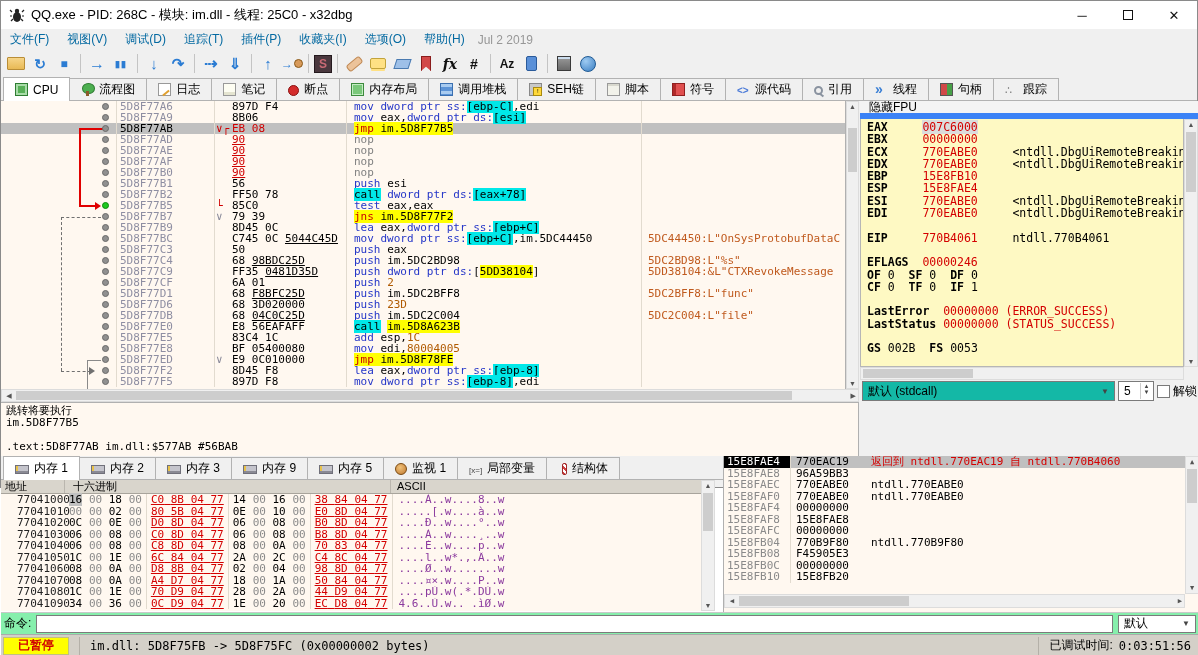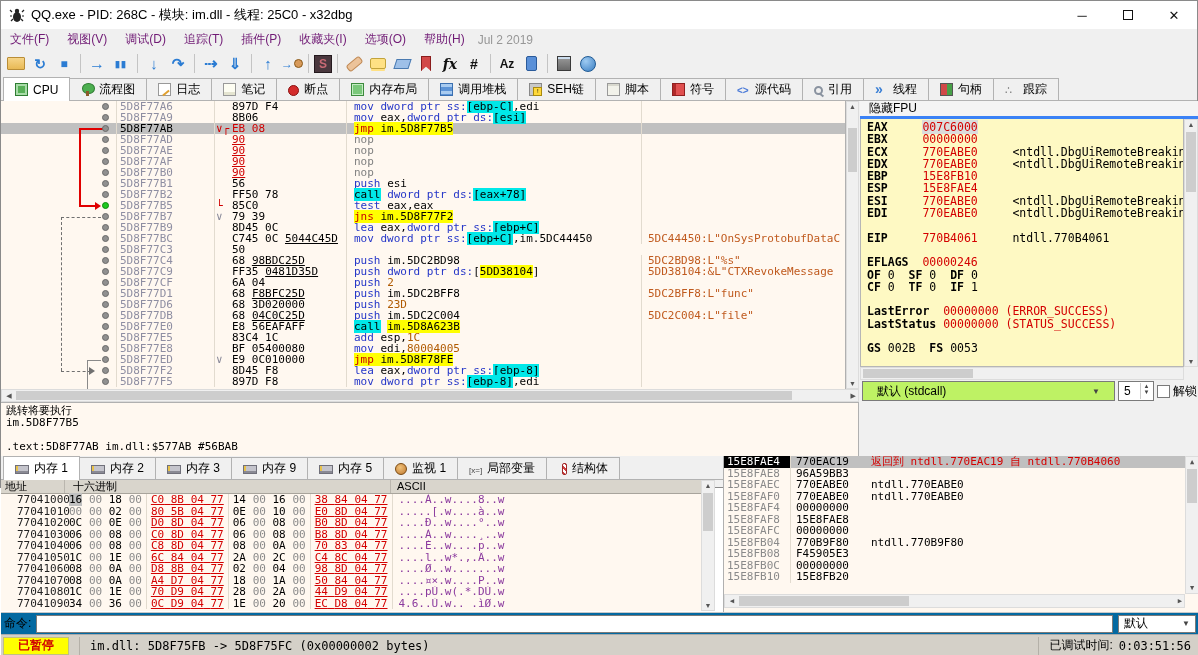--- a/index.html
+++ b/index.html
@@ -6,21 +6,21 @@
 body{width:1198px;height:655px;overflow:hidden;font-family:"Liberation Sans",sans-serif;background:#fff}
 .win{position:relative;width:1198px;height:488px;border:1px solid #8a8a8a;background:#f0f0f0}
 
 .titlebar{height:28px;background:#fff;display:flex;align-items:center;padding-left:8px;gap:6px}
 .title{font-size:13px;color:#000}
 .wctl{margin-left:auto;display:flex;height:28px}
 .wbtn{width:46px;display:flex;align-items:center;justify-content:center;font-size:13px;color:#111}
 .maxbox{width:10px;height:10px;border:1px solid #111}
 
 .menubar{height:21px;display:flex;align-items:center;background:#f0f0f0;font-size:12px}
-.mitem{padding:3px 9px;color:#701a75}
+.mitem{padding:3px 9px;color:#0369a1}
 .mdate{color:#979797;margin-left:4px}
 
 .toolbar{height:27px;display:flex;align-items:center;padding-left:4px;gap:2px;background:#f0f0f0}
 .tbi{width:22px;height:22px;display:flex;align-items:center;justify-content:center;position:relative;font-size:14px;color:#2b7cd3;font-weight:bold}
 .tsep{width:1px;height:19px;background:#c4c4c4;margin:0 3px}
 .tbi-open{}
 .tbi-open::before{content:"";width:16px;height:11px;background:linear-gradient(#f6d588,#e8b955);border:1px solid #b98d36;border-radius:1px}
 .tbi-restart::before{content:"\21BB"}
 .tbi-stop::before{content:"\25A0";font-size:12px}
 .tbi-run::before{content:"\2192";font-size:16px}
@@ -107,31 +107,31 @@
 .arrhead{width:0;height:0;border:4px solid transparent;border-left:6px solid #e00000;position:absolute}
 .arrhead.gray{border-left-color:#707070}
 
 .sb{position:absolute;background:#f0f0f0;border:1px solid #dcdcdc}
 .sb .thumb{position:absolute;background:#cdcdcd}
 .sb .ar{position:absolute;font-size:7px;color:#555;width:100%;text-align:center}
 .infobox{position:absolute;top:301px;left:0;width:858px;height:54px;background:#fff8f0;font:11px "DejaVu Sans Mono",monospace;padding:2px 5px;border-top:1px solid #b0b0b0;border-right:1px solid #b0b0b0}
 .infobox div{height:12px;line-height:12px;white-space:pre}
 
 .regs{position:absolute;left:859px;top:0;width:339px;height:355px;background:#f0f0f0}
-.regs-header{height:18px;border-bottom:3px solid #3b82f6;background:#f4f4f4;font-size:12px;display:flex;align-items:center;padding-left:9px}
+.regs-header{height:18px;border-bottom:6px solid #3b82f6;background:#f4f4f4;font-size:12px;display:flex;align-items:center;padding-left:9px}
 .regs-body{position:absolute;top:18px;left:0;width:324px;height:248px;background:#fef9c3;font:11.5px "DejaVu Sans Mono",monospace;overflow:hidden;padding:2px 0 0 6px;border:1px solid #b6b6b6;border-top:none}
 .rline{height:12.3px;line-height:12.3px;white-space:pre}
 .rg-n{color:#000;font-weight:bold}
 .rg-v{color:#d40000}
 .rg-hv{color:#d40000;background:#dcdcdc}
 .rg-p{color:#000}
 .regs-vscroll{left:324px;top:18px;width:14px;height:248px}
 .regs-hscroll{left:0;top:266px;width:324px;height:13px}
 .convrow{position:absolute;left:0;top:279px;width:339px;height:22px;display:flex;align-items:center;gap:3px;padding:0 2px}
-.combo{flex:1;height:20px;background:#bef264;border:1px solid #7a7a7a;display:flex;align-items:center;padding:0 14px;font-size:12px}
+.combo{flex:1;height:20px;background:#14b8a6;border:1px solid #7a7a7a;display:flex;align-items:center;padding:0 5px;font-size:12px}
 .combo .cbtn{margin-left:auto;font-size:8px;color:#444}
 .spin{width:36px;height:20px;background:#fff;border:1px solid #7a7a7a;display:flex;align-items:center;padding-left:5px;font-size:12px;position:relative}
 .spin .sbtns{position:absolute;right:1px;top:1px;width:12px;height:16px;display:flex;flex-direction:column;font-size:6px;color:#444;text-align:center;border-left:1px solid #ccc}
 .chk{width:13px;height:13px;background:#fff;border:1px solid #7a7a7a;flex:none}
 .chklabel{font-size:12px}
 .args{position:absolute;left:0;top:301px;width:339px;height:54px;background:#fff8f0;border:1px solid #b6b6b6;font:11px "DejaVu Sans Mono",monospace;overflow:hidden}
 .aline{height:10.8px;line-height:10.8px;white-space:pre;padding-left:3px}
 .aline.sel{background:#c4c9ce}
 
 .bottom{position:absolute;top:455px;left:0;width:1198px;height:156px}
@@ -155,21 +155,21 @@
 .srow{height:11.5px;line-height:11.5px;display:flex;white-space:pre}
 .srow.sel{background:#c0c0c0}
 .saddr{width:66px;flex:none;color:#8a8a8a;padding-left:3px}
 .saddr.sel{background:#000;color:#fff}
 .sval{width:74px;flex:none;color:#000;border-left:1px solid #e2dbcf;padding-left:5px}
 .snote{flex:1;padding-left:7px;overflow:hidden}
 .sn-red{color:#d40000}.sn-sym{color:#000}.sn-seh{color:#9a5fd2}
 .stack-vscroll{left:461px;top:0;width:14px;height:138px}
 .stack-hscroll{left:0;top:138px;width:461px;height:14px}
 
-.cmdrow{position:absolute;top:611px;left:0;width:1198px;height:22px;background:#0369a1;display:flex;align-items:center;padding:0 3px;gap:5px;border-top:1px solid #c8c8c8}
+.cmdrow{position:absolute;top:611px;left:0;width:1198px;height:22px;background:#86efac;display:flex;align-items:center;padding:0 3px;gap:5px;border-top:1px solid #c8c8c8}
 .cmdlabel{font-size:12px}
 .cmdinput{flex:1;height:18px;border:1px solid #7a7a7a;background:#fff;font:12px "DejaVu Sans Mono",monospace;padding:0 3px}
 .cmdcombo{width:78px;height:18px;background:#fff;border:1px solid #7a7a7a;display:flex;align-items:center;padding:0 5px;font-size:12px}
 .cmdcombo .cbtn{margin-left:auto;font-size:8px;color:#444}
 .status{position:absolute;top:633px;left:0;width:1198px;height:22px;background:#d4d0c8;display:flex;align-items:center;font-size:12px;border-top:1px solid #aaa}
 .badge{background:#ffff00;color:#d00000;font-weight:bold;padding:0 14px;margin:1px 2px;height:18px;display:flex;align-items:center;border:1px solid #c0c080}
 .smsg{margin-left:8px;font:12px "DejaVu Sans Mono",monospace;color:#000;border-left:1px solid #b4b0a8;padding-left:10px;height:18px;display:flex;align-items:center;flex:1}
 .stime{margin-right:8px;display:flex;gap:6px;border-left:1px solid #b4b0a8;padding-left:10px;height:18px;align-items:center}
 .stime .tval{font-family:"DejaVu Sans Mono",monospace}
 </style>
@@ -328,24 +328,24 @@
         <div class="drow"><span class="gut"><span class="dot"></span></span><span class="addr">5D8F77AD</span><span class="bytes"><span class="by-ru">90</span></span><span class="instr"><span class="sg-g">nop</span></span><span class="cmt"></span></div>
         <div class="drow"><span class="gut"><span class="dot"></span></span><span class="addr">5D8F77AE</span><span class="bytes"><span class="by-ru">90</span></span><span class="instr"><span class="sg-g">nop</span></span><span class="cmt"></span></div>
         <div class="drow"><span class="gut"><span class="dot"></span></span><span class="addr">5D8F77AF</span><span class="bytes"><span class="by-ru">90</span></span><span class="instr"><span class="sg-g">nop</span></span><span class="cmt"></span></div>
         <div class="drow"><span class="gut"><span class="dot"></span></span><span class="addr">5D8F77B0</span><span class="bytes"><span class="by-ru">90</span></span><span class="instr"><span class="sg-g">nop</span></span><span class="cmt"></span></div>
         <div class="drow"><span class="gut"><span class="dot"></span></span><span class="addr">5D8F77B1</span><span class="bytes"><span>56</span></span><span class="instr"><span class="sg-m">push </span><span class="sg-p">esi</span></span><span class="cmt"></span></div>
         <div class="drow"><span class="gut"><span class="dot"></span></span><span class="addr">5D8F77B2</span><span class="bytes"><span>FF50 78</span></span><span class="instr"><span class="sg-cb">call</span><span class="sg-p"> </span><span class="sg-b">dword ptr ds:</span><span class="sg-c">[eax+78]</span></span><span class="cmt"></span></div>
         <div class="drow"><span class="gut"><span class="dot green"></span></span><span class="addr">5D8F77B5</span><span class="bytes"><span class="mark red">└</span><span>85C0</span></span><span class="instr"><span class="sg-m">test </span><span class="sg-p">eax,eax</span></span><span class="cmt"></span></div>
         <div class="drow"><span class="gut"><span class="dot"></span></span><span class="addr">5D8F77B7</span><span class="bytes"><span class="mark gray">∨</span><span>79 39</span></span><span class="instr"><span class="sg-j">jns </span><span class="sg-y">im.5D8F77F2</span></span><span class="cmt"></span></div>
         <div class="drow"><span class="gut"><span class="dot"></span></span><span class="addr">5D8F77B9</span><span class="bytes"><span>8D45 0C</span></span><span class="instr"><span class="sg-m">lea </span><span class="sg-p">eax,</span><span class="sg-b">dword ptr ss:</span><span class="sg-c">[ebp+C]</span></span><span class="cmt"></span></div>
         <div class="drow"><span class="gut"><span class="dot"></span></span><span class="addr">5D8F77BC</span><span class="bytes"><span>C745 0C </span><span class="by-u">5044C45D</span></span><span class="instr"><span class="sg-m">mov </span><span class="sg-b">dword ptr ss:</span><span class="sg-c">[ebp+C]</span><span class="sg-p">,im.5DC44450</span></span><span class="cmt">5DC44450:L"OnSysProtobufDataC</span></div>
-        <div class="drow"><span class="gut"><span class="dot"></span></span><span class="addr">5D8F77C3</span><span class="bytes"><span>50</span></span><span class="cmt"></span></div>
+        <div class="drow"><span class="gut"><span class="dot"></span></span><span class="addr">5D8F77C3</span><span class="bytes"><span>50</span></span><span class="instr"><span class="sg-m">push </span><span class="sg-p">eax</span></span><span class="cmt"></span></div>
         <div class="drow"><span class="gut"><span class="dot"></span></span><span class="addr">5D8F77C4</span><span class="bytes"><span>68 </span><span class="by-u">98BDC25D</span></span><span class="instr"><span class="sg-m">push </span><span class="sg-p">im.5DC2BD98</span></span><span class="cmt">5DC2BD98:L"%s"</span></div>
         <div class="drow"><span class="gut"><span class="dot"></span></span><span class="addr">5D8F77C9</span><span class="bytes"><span>FF35 </span><span class="by-u">0481D35D</span></span><span class="instr"><span class="sg-m">push </span><span class="sg-b">dword ptr ds:</span><span class="sg-p">[</span><span class="sg-y">5DD38104</span><span class="sg-p">]</span></span><span class="cmt">5DD38104:&amp;L"CTXRevokeMessage</span></div>
-        <div class="drow"><span class="gut"><span class="dot"></span></span><span class="addr">5D8F77CF</span><span class="bytes"><span>6A 04</span></span><span class="instr"><span class="sg-m">push </span><span class="sg-n">2</span></span><span class="cmt"></span></div>
+        <div class="drow"><span class="gut"><span class="dot"></span></span><span class="addr">5D8F77CF</span><span class="bytes"><span>6A 01</span></span><span class="instr"><span class="sg-m">push </span><span class="sg-n">2</span></span><span class="cmt"></span></div>
         <div class="drow"><span class="gut"><span class="dot"></span></span><span class="addr">5D8F77D1</span><span class="bytes"><span>68 </span><span class="by-u">F8BFC25D</span></span><span class="instr"><span class="sg-m">push </span><span class="sg-p">im.5DC2BFF8</span></span><span class="cmt">5DC2BFF8:L"func"</span></div>
         <div class="drow"><span class="gut"><span class="dot"></span></span><span class="addr">5D8F77D6</span><span class="bytes"><span>68 3D020000</span></span><span class="instr"><span class="sg-m">push </span><span class="sg-n">23D</span></span><span class="cmt"></span></div>
         <div class="drow"><span class="gut"><span class="dot"></span></span><span class="addr">5D8F77DB</span><span class="bytes"><span>68 </span><span class="by-u">04C0C25D</span></span><span class="instr"><span class="sg-m">push </span><span class="sg-p">im.5DC2C004</span></span><span class="cmt">5DC2C004:L"file"</span></div>
         <div class="drow"><span class="gut"><span class="dot"></span></span><span class="addr">5D8F77E0</span><span class="bytes"><span>E8 56EAFAFF</span></span><span class="instr"><span class="sg-cb">call</span><span class="sg-p"> </span><span class="sg-y">im.5D8A623B</span></span><span class="cmt"></span></div>
         <div class="drow"><span class="gut"><span class="dot"></span></span><span class="addr">5D8F77E5</span><span class="bytes"><span>83C4 1C</span></span><span class="instr"><span class="sg-m">add </span><span class="sg-p">esp,</span><span class="sg-n">1C</span></span><span class="cmt"></span></div>
         <div class="drow"><span class="gut"><span class="dot"></span></span><span class="addr">5D8F77E8</span><span class="bytes"><span>BF 05400080</span></span><span class="instr"><span class="sg-m">mov </span><span class="sg-p">edi,</span><span class="sg-n">80004005</span></span><span class="cmt"></span></div>
         <div class="drow"><span class="gut"><span class="dot"></span></span><span class="addr">5D8F77ED</span><span class="bytes"><span class="mark gray">∨</span><span>E9 0C010000</span></span><span class="instr"><span class="sg-j">jmp </span><span class="sg-y">im.5D8F78FE</span></span><span class="cmt"></span></div>
         <div class="drow"><span class="gut"><span class="dot"></span></span><span class="addr">5D8F77F2</span><span class="bytes"><span>8D45 F8</span></span><span class="instr"><span class="sg-m">lea </span><span class="sg-p">eax,</span><span class="sg-b">dword ptr ss:</span><span class="sg-c">[ebp-8]</span></span><span class="cmt"></span></div>
         <div class="drow"><span class="gut"><span class="dot"></span></span><span class="addr">5D8F77F5</span><span class="bytes"><span>897D F8</span></span><span class="instr"><span class="sg-m">mov </span><span class="sg-b">dword ptr ss:</span><span class="sg-c">[ebp-8]</span><span class="sg-p">,edi</span></span><span class="cmt"></span></div>
       </div>

